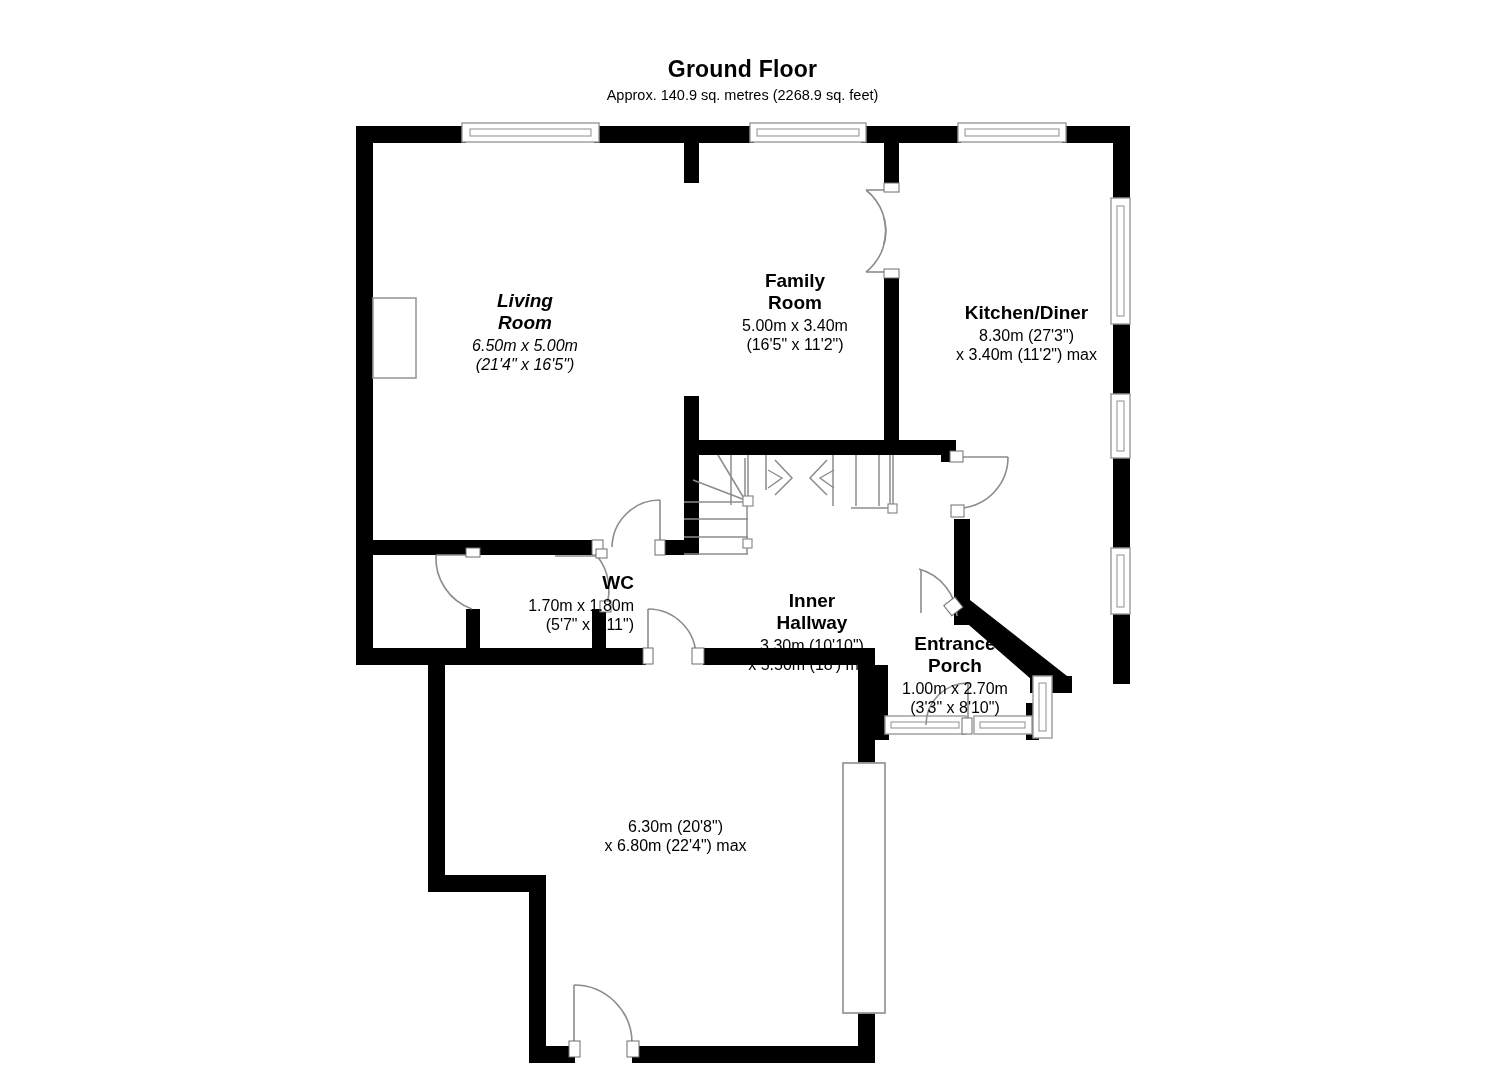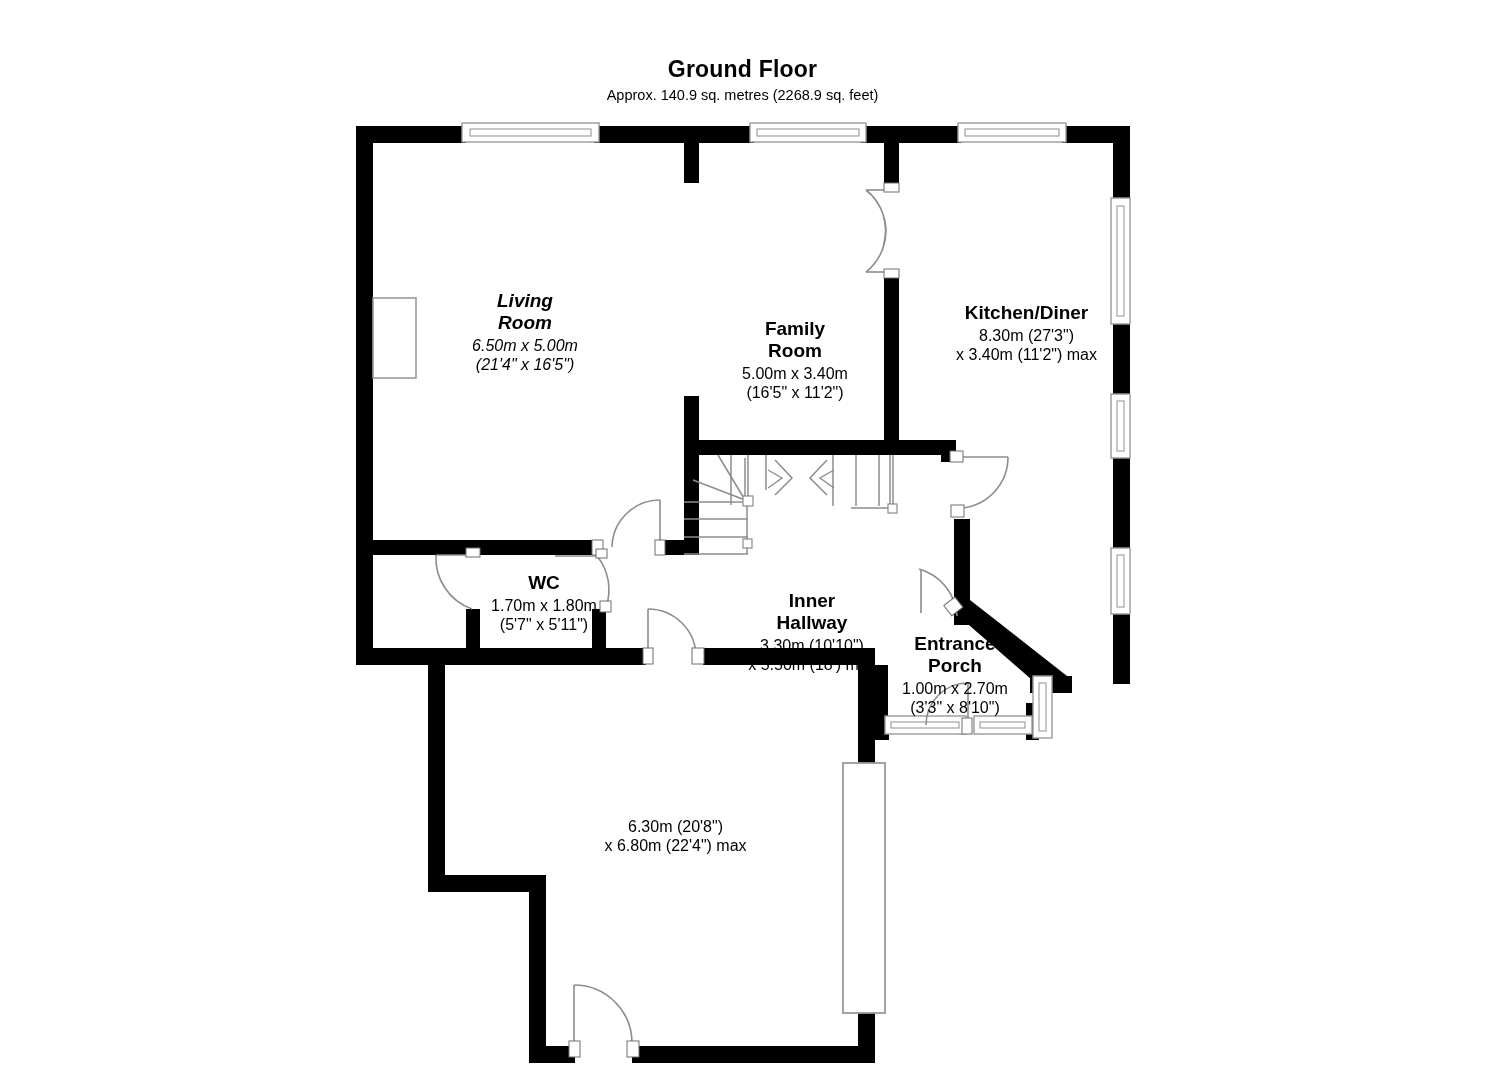--- a/index.html
+++ b/index.html
@@ -290,34 +290,34 @@
 
   </svg>
 
   <div class="room-label" style="left:425px;top:290px;width:200px;font-style:italic;">
     <span class="room-name">Living
 Room</span>
     <span class="room-dims">6.50m x 5.00m
 (21'4" x 16'5")</span>
   </div>
 
-  <div class="room-label" style="left:700px;top:270px;width:190px;margin-top:48px;">
+  <div class="room-label" style="left:700px;top:270px;width:190px;">
     <span class="room-name">Family
 Room</span>
     <span class="room-dims">5.00m x 3.40m
 (16'5" x 11'2")</span>
   </div>
 
   <div class="room-label" style="left:900px;top:302px;width:205px;margin-left:24px;">
     <span class="room-name">Kitchen/Diner</span>
     <span class="room-dims">8.30m (27'3")
 x 3.40m (11'2") max</span>
   </div>
 
-  <div class="room-label" style="left:454px;top:572px;width:180px;">
+  <div class="room-label" style="left:454px;top:572px;width:180px;text-align:right;">
     <span class="room-name">WC</span>
     <span class="room-dims">1.70m x 1.80m
 (5'7" x 5'11")</span>
   </div>
 
   <div class="room-label" style="left:712px;top:552px;width:200px;margin-top:38px;">
     <span class="room-name">Inner
 Hallway</span>
     <span class="room-dims">3.30m (10'10")
 x 5.50m (18') max</span>

